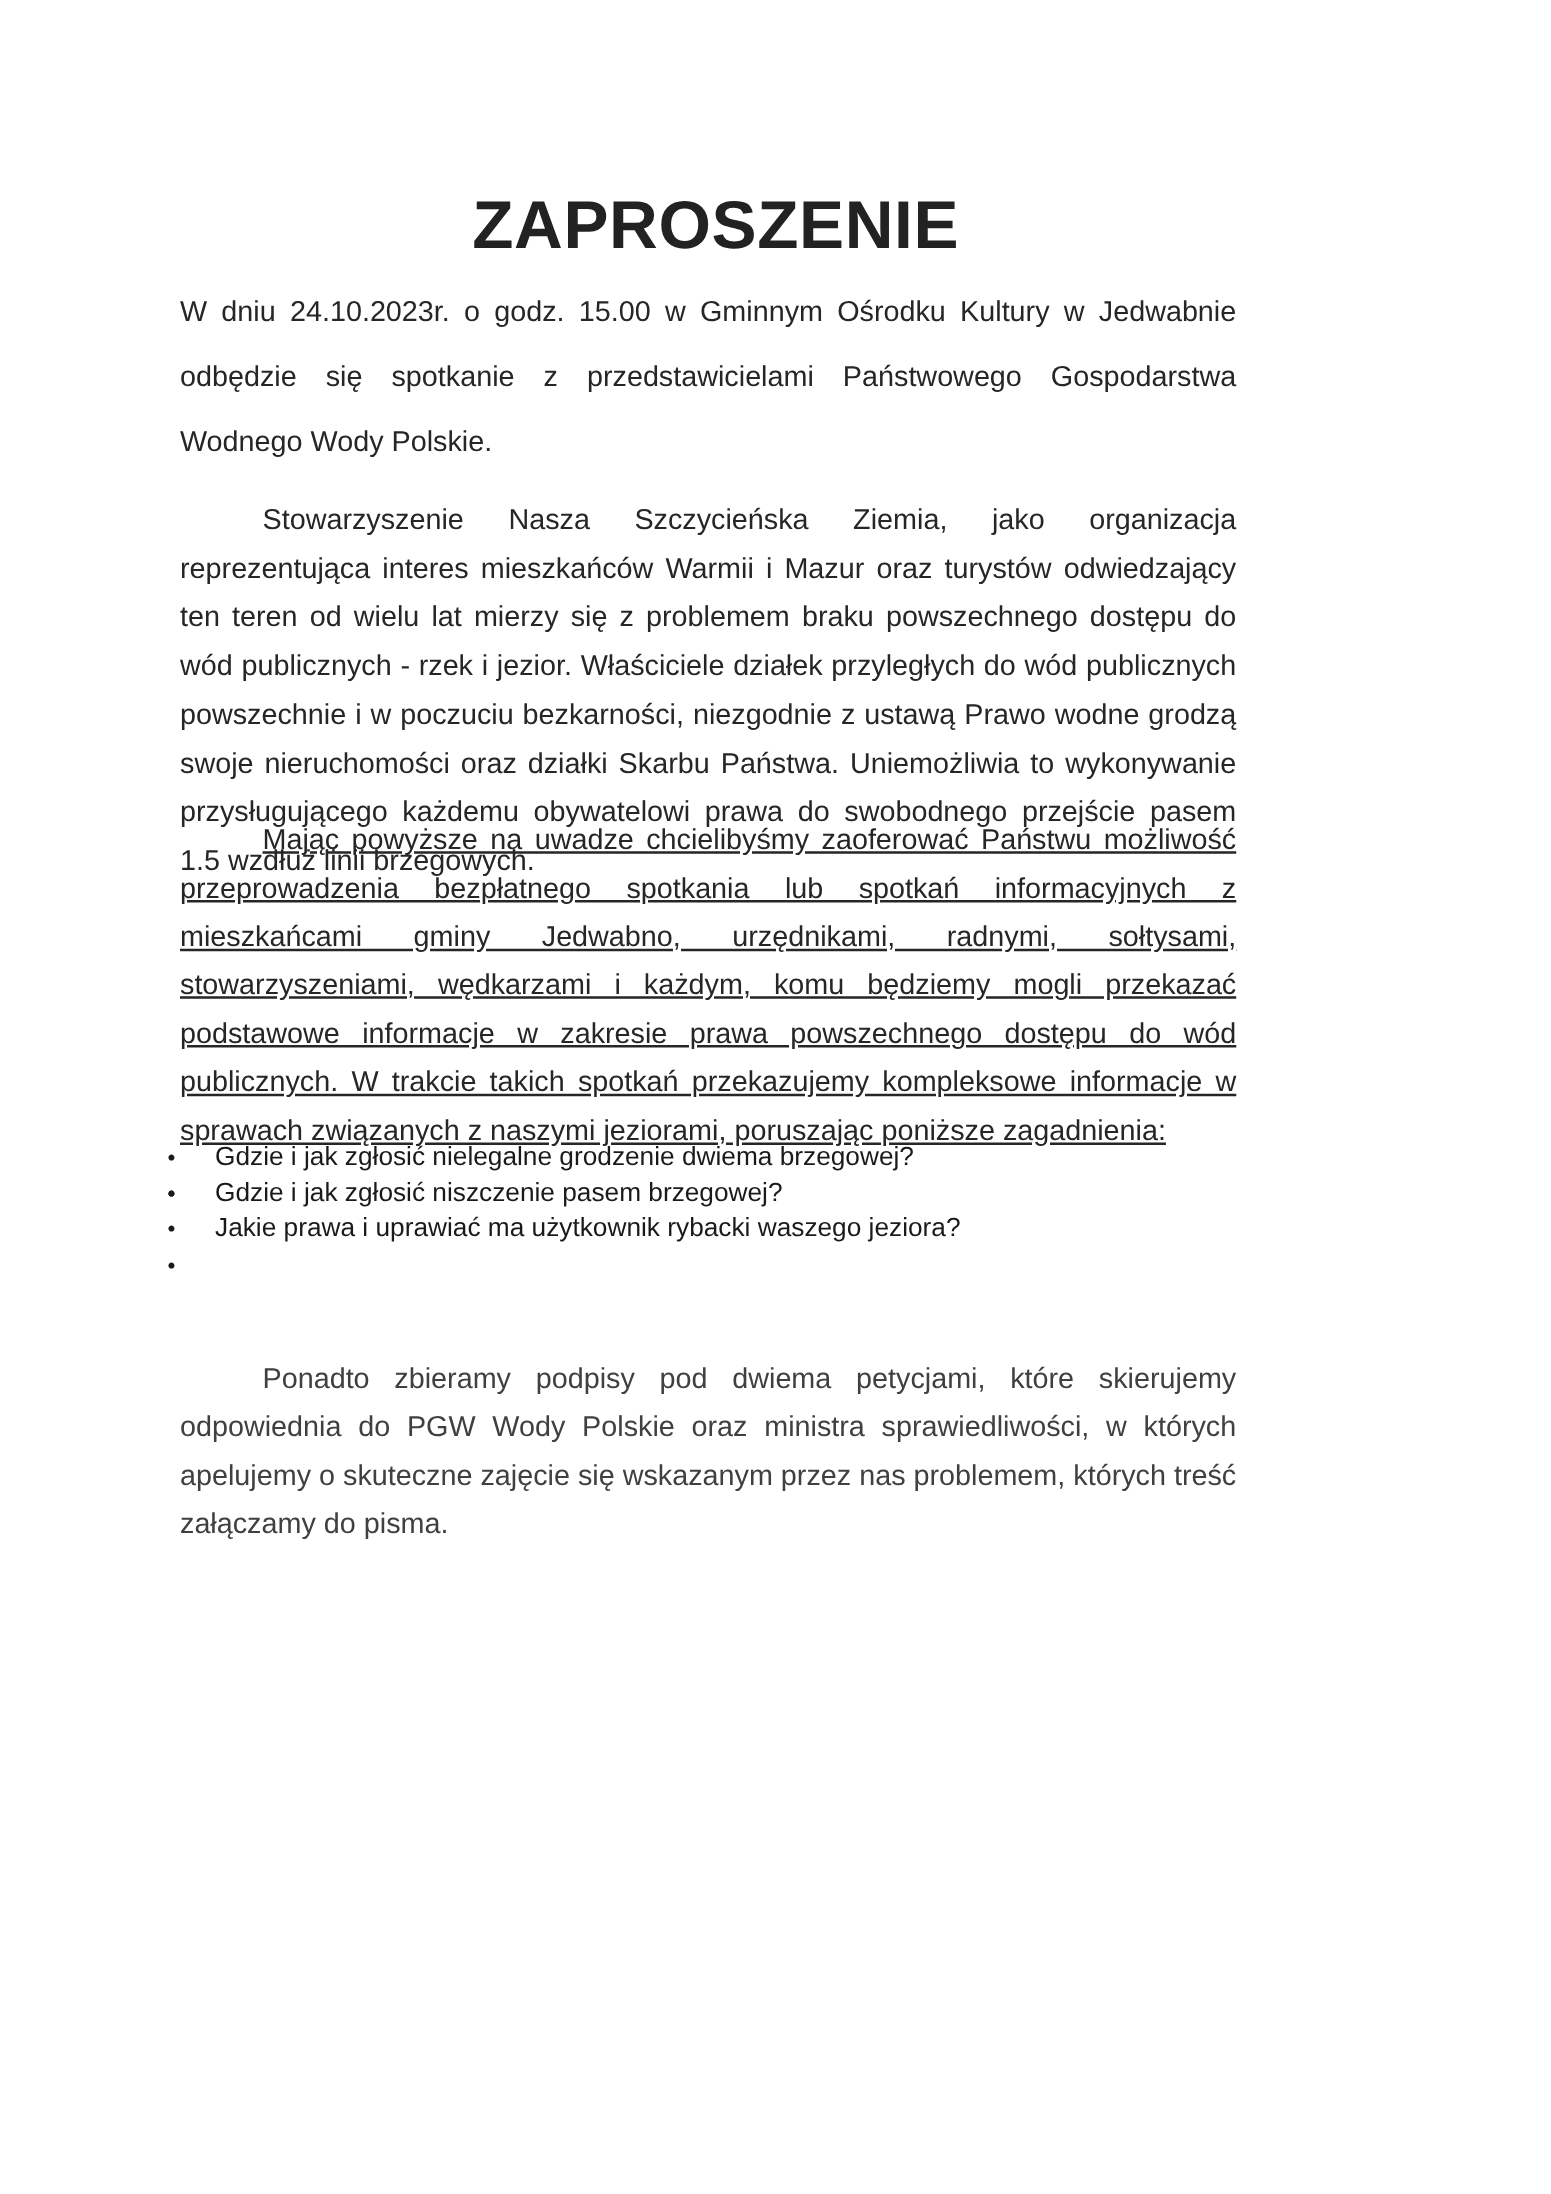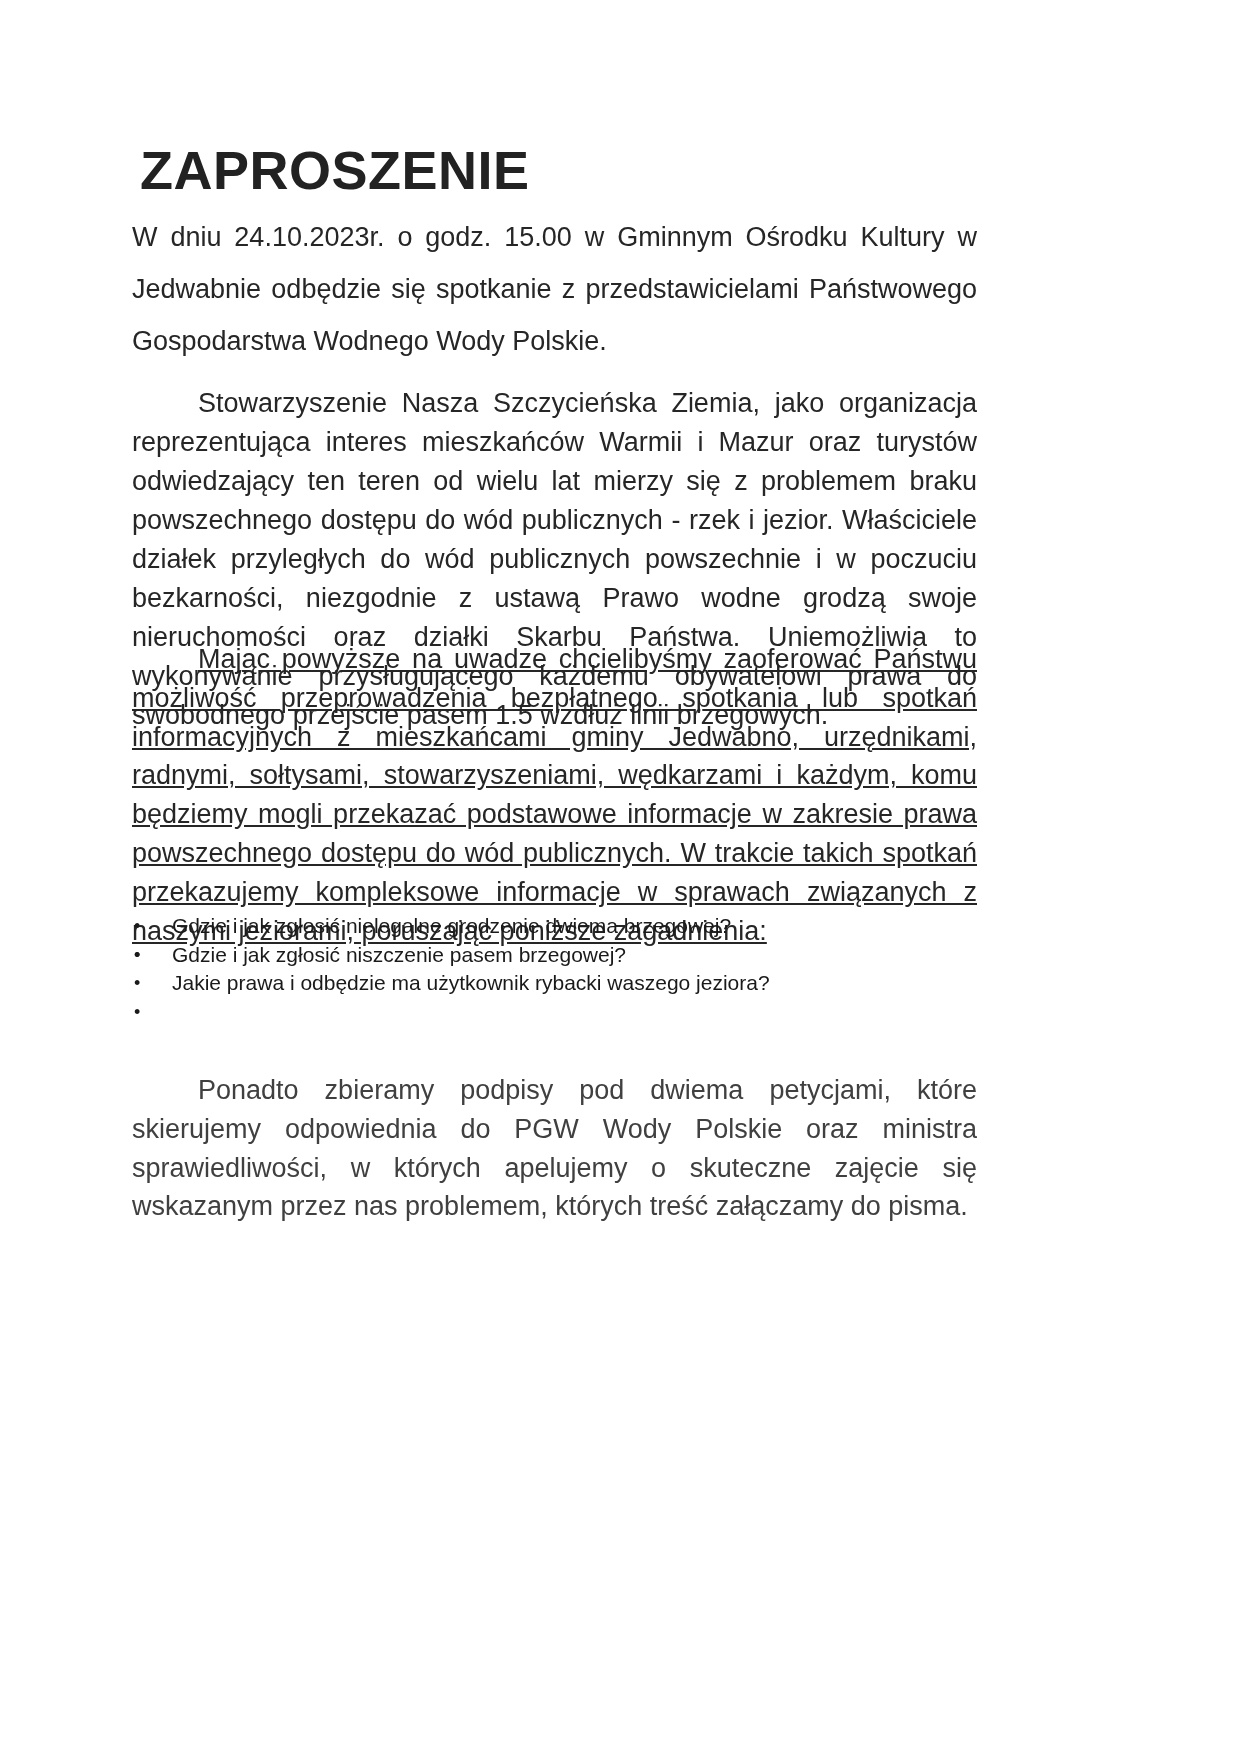--- a/index.html
+++ b/index.html
@@ -19,33 +19,34 @@
       position: absolute;
       left: 132px;
       top: 0;
       width: 845px;
     }
     .title {
       position: absolute;
       left: 0;
       top: 130px;
       width: 845px;
+      text-align: center;
       font-weight: bold;
       font-size: 54px;
       line-height: 64px;
       letter-spacing: 0.5px;
       color: #222222;
-      margin: 8px;
+      margin: 18px;
     }
     .para {
       position: absolute;
       left: 0;
       width: 845px;
-      margin: 0;
-      font-size: 27px;
+      margin: 12px;
+      font-size: 23px;
       text-align: justify;
       text-align-last: left;
     }
     .p1 {
       top: 211px;
       line-height: 52px;
       color: #262626;
     }
     .p2 {
       top: 384px;
@@ -111,21 +112,21 @@
     </li>
     <li>
       <span class="bullet-dot">•</span>
     </li>
     <li>
       <span class="bullet-dot">•</span>
       <span>Gdzie i jak zgłosić niszczenie pasem brzegowej?</span>
     </li>
     <li>
       <span class="bullet-dot">•</span>
-      <span>Jakie prawa i odbędzie ma użytkownik rybacki waszego jeziora?</span>
+      <span>Jakie prawa i uprawiać ma użytkownik rybacki waszego jeziora?</span>
     </li>
     <li>
       <span class="bullet-dot">•</span>
     </li>
   </ul>
 
   <p class="para p4">Ponadto zbieramy podpisy pod dwiema petycjami, które skierujemy odpowiednia do PGW Wody Polskie oraz ministra sprawiedliwości, w których apelujemy o skuteczne zajęcie się wskazanym przez nas problemem, których treść załączamy do pisma.</p>
 </div>
 
 </body></html>

